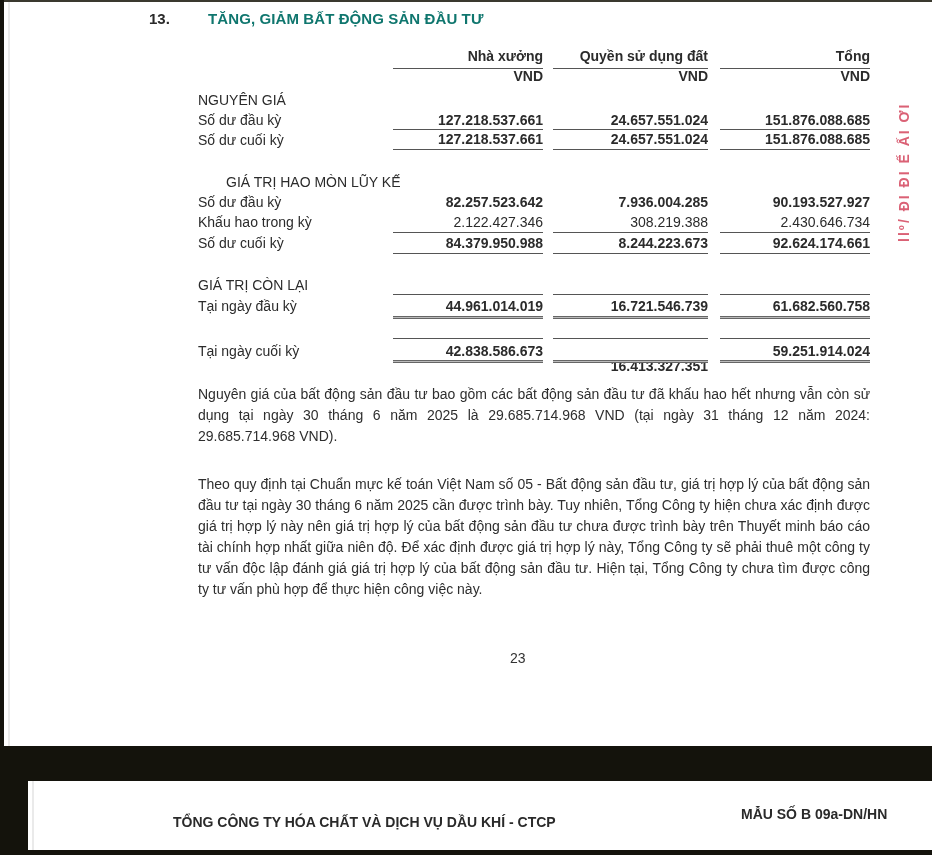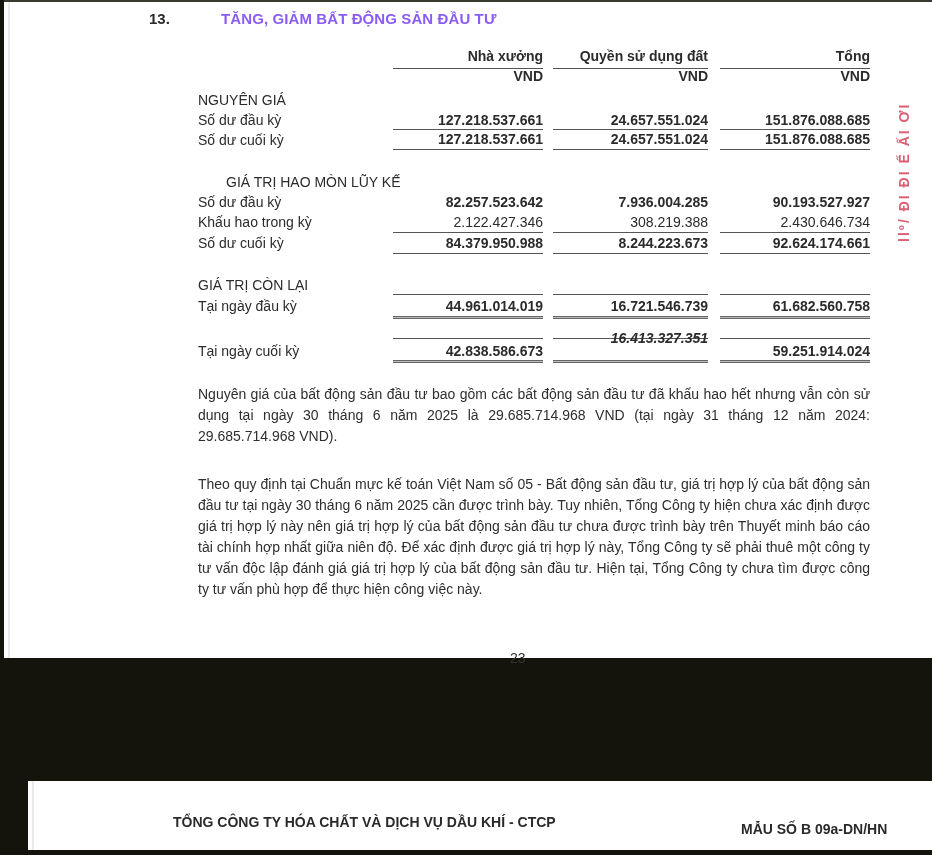--- a/index.html
+++ b/index.html
@@ -7,29 +7,29 @@
       width: 932px; height: 855px; overflow: hidden;
       background: #14130c;
       font-family: "Liberation Sans", "DejaVu Sans", sans-serif;
       color: #2b2b2b;
     }
     .page {
       position: absolute;
       left: 4px; width: 928px;
       background: #ffffff;
     }
-    .page1 { top: 0; height: 658px; border-top: 2px solid #3a392f; }
+    .page1 { top: 0; height: 746px; border-top: 2px solid #3a392f; }
     .page2 { top: 781px; height: 69px; margin-left: 24px; }
     .page .left-edge {
       position: absolute; left: 4px; top: 0; bottom: 0; width: 2px; background: #eaeaea;
     }
     .abs { position: absolute; white-space: nowrap; }
 
     .sec-num { left: 145px; top: 8px; font-size: 15px; font-weight: bold; color: #2a2a2a; }
-    .sec-title { left: 217px; top: 8px; font-size: 15px; font-weight: bold; color: #8b5cf6; letter-spacing: 0.1px; }
+    .sec-title { left: 204px; top: 8px; font-size: 15px; font-weight: bold; color: #0f766e; letter-spacing: 0.1px; }
 
     .col { position: absolute; }
     .col.c1 { left: 389px; width: 150px; }
     .col.c2 { left: 549px; width: 155px; }
     .col.c3 { left: 716px; width: 150px; }
 
     .cell { position: absolute; left: 0; width: 100%; text-align: right; font-size: 14px; white-space: nowrap; }
     .cell.bold { font-weight: bold; }
     .rule { position: absolute; left: 0; width: 100%; height: 1px; background: #555; }
     .rule.double { height: 3px; border-top: 1px solid #666; border-bottom: 1px solid #666; background: #bbb; }
@@ -46,21 +46,21 @@
 
     .stamp {
       position: absolute; left: 892px; top: 70px; width: 30px; height: 170px;
       color: #d4465e; font-size: 14px; font-weight: bold;
       writing-mode: vertical-rl; transform: rotate(180deg);
       letter-spacing: 2px; opacity: 0.85;
     }
 
     .p2-company { left: 145px; top: 33px; font-size: 14px; font-weight: bold; color: #2a2a2a; }
     .p2-subtitle { left: 145px; top: 52px; font-size: 14px; font-weight: bold; color: #2a2a2a; }
-    .p2-form { left: 713px; top: 40px; font-size: 14px; font-weight: bold; color: #2a2a2a; }
+    .p2-form { left: 713px; top: 25px; font-size: 14px; font-weight: bold; color: #2a2a2a; }
   </style>
 </head>
 <body>
 
 <div class="page page1">
   <div class="left-edge"></div>
 
   <div class="abs sec-num">13.</div>
   <div class="abs sec-title">TĂNG, GIẢM BẤT ĐỘNG SẢN ĐẦU TƯ</div>
 
@@ -108,21 +108,21 @@
     <div class="rule" style="top:147px;"></div>
     <div class="cell bold" style="top:192px;">7.936.004.285</div>
     <div class="cell" style="top:212px;">308.219.388</div>
     <div class="rule" style="top:230px;"></div>
     <div class="cell bold" style="top:233px;">8.244.223.673</div>
     <div class="rule" style="top:251px;"></div>
     <div class="rule" style="top:292px;"></div>
     <div class="cell bold" style="top:296px;">16.721.546.739</div>
     <div class="rule double" style="top:314px;"></div>
     <div class="rule" style="top:336px;"></div>
-    <div class="cell bold" style="top:328px;font-style:italic;">16.413.327.351</div>
+    <div class="cell bold" style="top:356px;">16.413.327.351</div>
     <div class="rule double" style="top:358px;"></div>
   </div>
 
   <div class="col c3">
     <div class="cell bold" style="top:46px;">Tổng</div>
     <div class="rule" style="top:66px;"></div>
     <div class="cell bold" style="top:66px;">VND</div>
     <div class="cell bold" style="top:110px;">151.876.088.685</div>
     <div class="rule" style="top:127px;"></div>
     <div class="cell bold" style="top:129px;">151.876.088.685</div>

